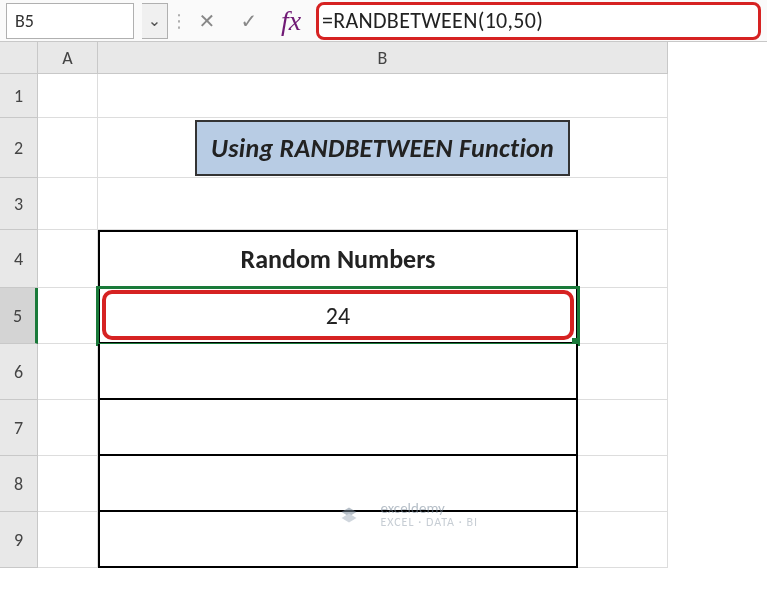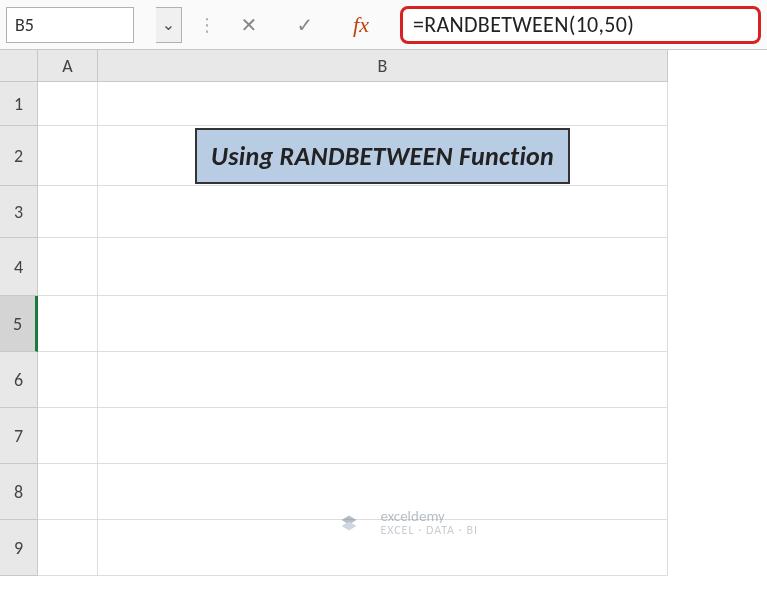--- a/index.html
+++ b/index.html
@@ -9,25 +9,25 @@
       width: 767px;
       height: 601px;
       overflow: hidden;
       position: relative;
     }
     
     
     .formula-row {
       display: flex;
       align-items: center;
-      height: 50px;
+      height: 42px;
       border-bottom: 1px solid #c8c8c8;
       background: #fafafa;
       padding: 4px 6px;
-      gap: 22px;
+      gap: 8px;
     }
     .name-box {
       width: 128px;
       height: 36px;
       background: #ffffff;
       border: 1px solid #b0b0b0;
       display: flex;
       align-items: center;
       padding: 0 8px;
       font-size: 18px;
@@ -58,31 +58,31 @@
       height: 36px;
       display: flex;
       align-items: center;
       justify-content: center;
       color: #888;
       font-size: 20px;
     }
     .fx-btn {
       font-style: italic;
       font-family: 'Times New Roman', serif;
-      color: #c2410c;
-      font-size: 22px;
+      color: #701a75;
+      font-size: 28px;
     }
     .formula-input {
       flex: 1;
       height: 38px;
       background: #ffffff;
       border: 3px solid #d62222;
       border-radius: 8px;
       font-size: 22px;
-      padding: 0 10px;
+      padding: 0 3px;
       color: #222;
       display: flex;
       align-items: center;
       font-family: Calibri, Arial, sans-serif;
       letter-spacing: 0.3px;
     }
     
     
     .grid {
       display: flex;
@@ -319,20 +319,40 @@
     </div>
     <div class="cell-row r8">
       <div class="cell col-A"></div>
       <div class="cell col-B"></div>
     </div>
     <div class="cell-row r9">
       <div class="cell col-A"></div>
       <div class="cell col-B"></div>
     </div>
 
+    <div class="tbl">
+      <div class="tbl-header">Random Numbers</div>
+      <div class="tbl-cell sel-cell">
+        <span>24</span>
+        <div class="red-highlight"></div>
+        <div class="fill-handle"></div>
+      </div>
+      <div class="tbl-cell">
+          <span></span>
+        </div>
+      <div class="tbl-cell">
+          <span></span>
+        </div>
+      <div class="tbl-cell">
+          <span></span>
+        </div>
+      <div class="tbl-cell">
+          <span></span>
+        </div>
+    </div>
 
     <div class="watermark">
       <svg class="wm-icon" viewBox="0 0 24 24">
           <polygon points="12,2 22,8 12,14 2,8" fill="#7a8a9a"></polygon>
           <polygon points="12,10 22,16 12,22 2,16" fill="#aab6c2"></polygon>
         </svg>
       <div class="wm-text">
         <span>exceldemy</span>
         <span class="wm-sub">EXCEL · DATA · BI</span>
       </div>

